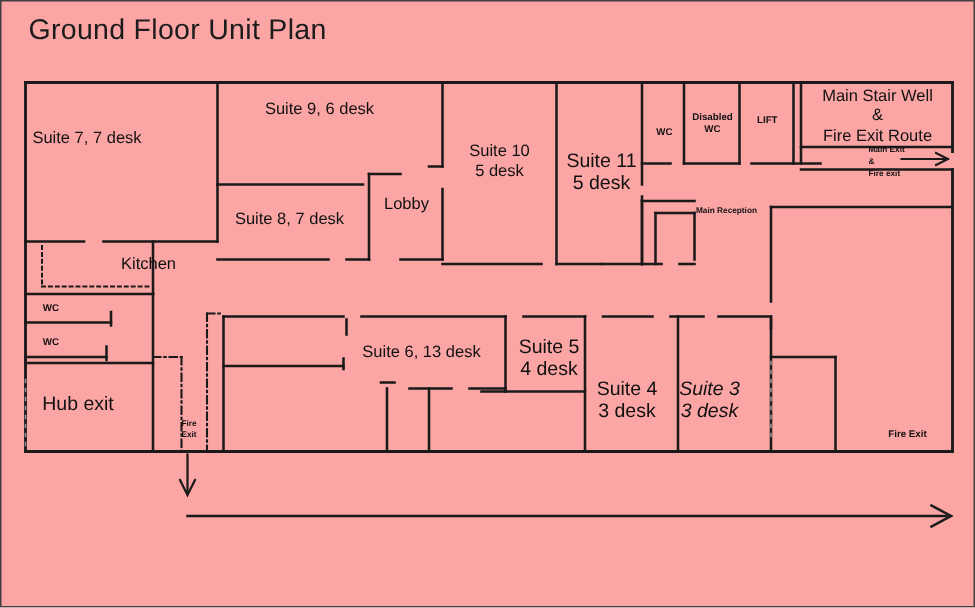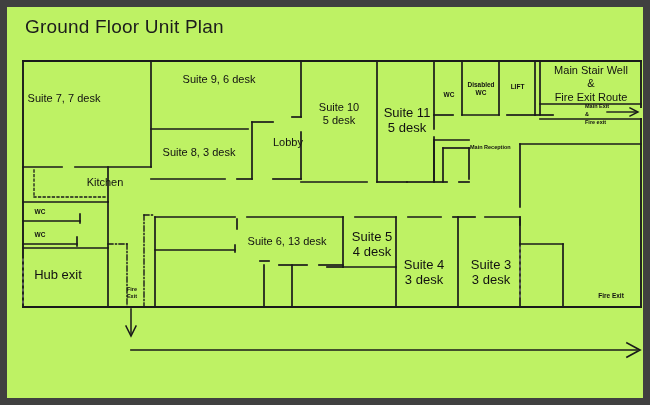--- a/index.html
+++ b/index.html
@@ -7,23 +7,23 @@
     padding: 0;
     background: #ffffff;
   }
   body {
     font-family: "Liberation Sans", sans-serif;
   }
   #page {
     position: relative;
     width: 650px;
     height: 405px;
-    background: #bef264;
+    background: #fca5a5;
     box-sizing: border-box;
-    border: 7px solid #404040;
+    border: 1px solid #404040;
     overflow: hidden;
   }
   #page-title {
     position: absolute;
     left: 18px;
     top: 9px;
     font-size: 19px;
     color: #1c1c1c;
     letter-spacing: 0.2px;
     white-space: nowrap;
@@ -243,23 +243,23 @@
         <path d="M620,336 L633,343 L620,350" fill="none"></path>
       </g>
 
     </g>
   </svg>
 
   <div class="rm-label lbl-lg" style="left:0px; top:85px; width:114px;">Suite 7, 7 desk</div>
 
   <div class="rm-label lbl-lg" style="left:144px; top:66px; width:136px;">Suite 9, 6 desk</div>
 
-  <div class="rm-label lbl-lg" style="left:138px; top:139px; width:108px;">Suite 8, 3 desk</div>
-
-  <div class="rm-label lbl-lg" style="left:247px; top:129px; width:46px;padding-left:11px;">Lobby</div>
+  <div class="rm-label lbl-lg" style="left:138px; top:139px; width:108px;">Suite 8, 7 desk</div>
+
+  <div class="rm-label lbl-lg" style="left:247px; top:129px; width:46px;">Lobby</div>
 
   <div class="rm-label lbl-lg" style="left:296px; top:94px; width:72px;">Suite 10
 5 desk</div>
 
   <div class="rm-label lbl-md" style="left:372px; top:98px; width:56px;">Suite 11
 5 desk</div>
 
   <div class="rm-label lbl-sm" style="left:429px; top:84px; width:26px;">WC</div>
 
   <div class="rm-label lbl-sm" style="left:456px; top:74px; width:36px;">Disabled
@@ -283,21 +283,21 @@
   <div class="rm-label lbl-md" style="left:18px; top:260px; width:66px;">Hub exit</div>
 
   <div class="rm-label lbl-lg" style="left:225px; top:228px; width:110px;">Suite 6, 13 desk</div>
 
   <div class="rm-label lbl-md" style="left:341px; top:222px; width:48px;">Suite 5
 4 desk</div>
 
   <div class="rm-label lbl-md" style="left:392px; top:250px; width:50px;">Suite 4
 3 desk</div>
 
-  <div class="rm-label lbl-md" style="left:458px; top:250px; width:52px;">Suite 3
+  <div class="rm-label lbl-md" style="left:446px; top:250px; width:52px;font-style:italic;">Suite 3
 3 desk</div>
 
   <div class="rm-label lbl-mainexit" style="left:578px; top:96px; width:34px;">Main Exit
 &amp;
 Fire exit</div>
 
   <div class="rm-label lbl-xs" style="left:112px; top:279px; width:26px; line-height:1.35;">Fire
 Exit</div>
 
   <div class="rm-label lbl-sm" style="left:578px; top:285px; width:52px;">Fire Exit</div>

